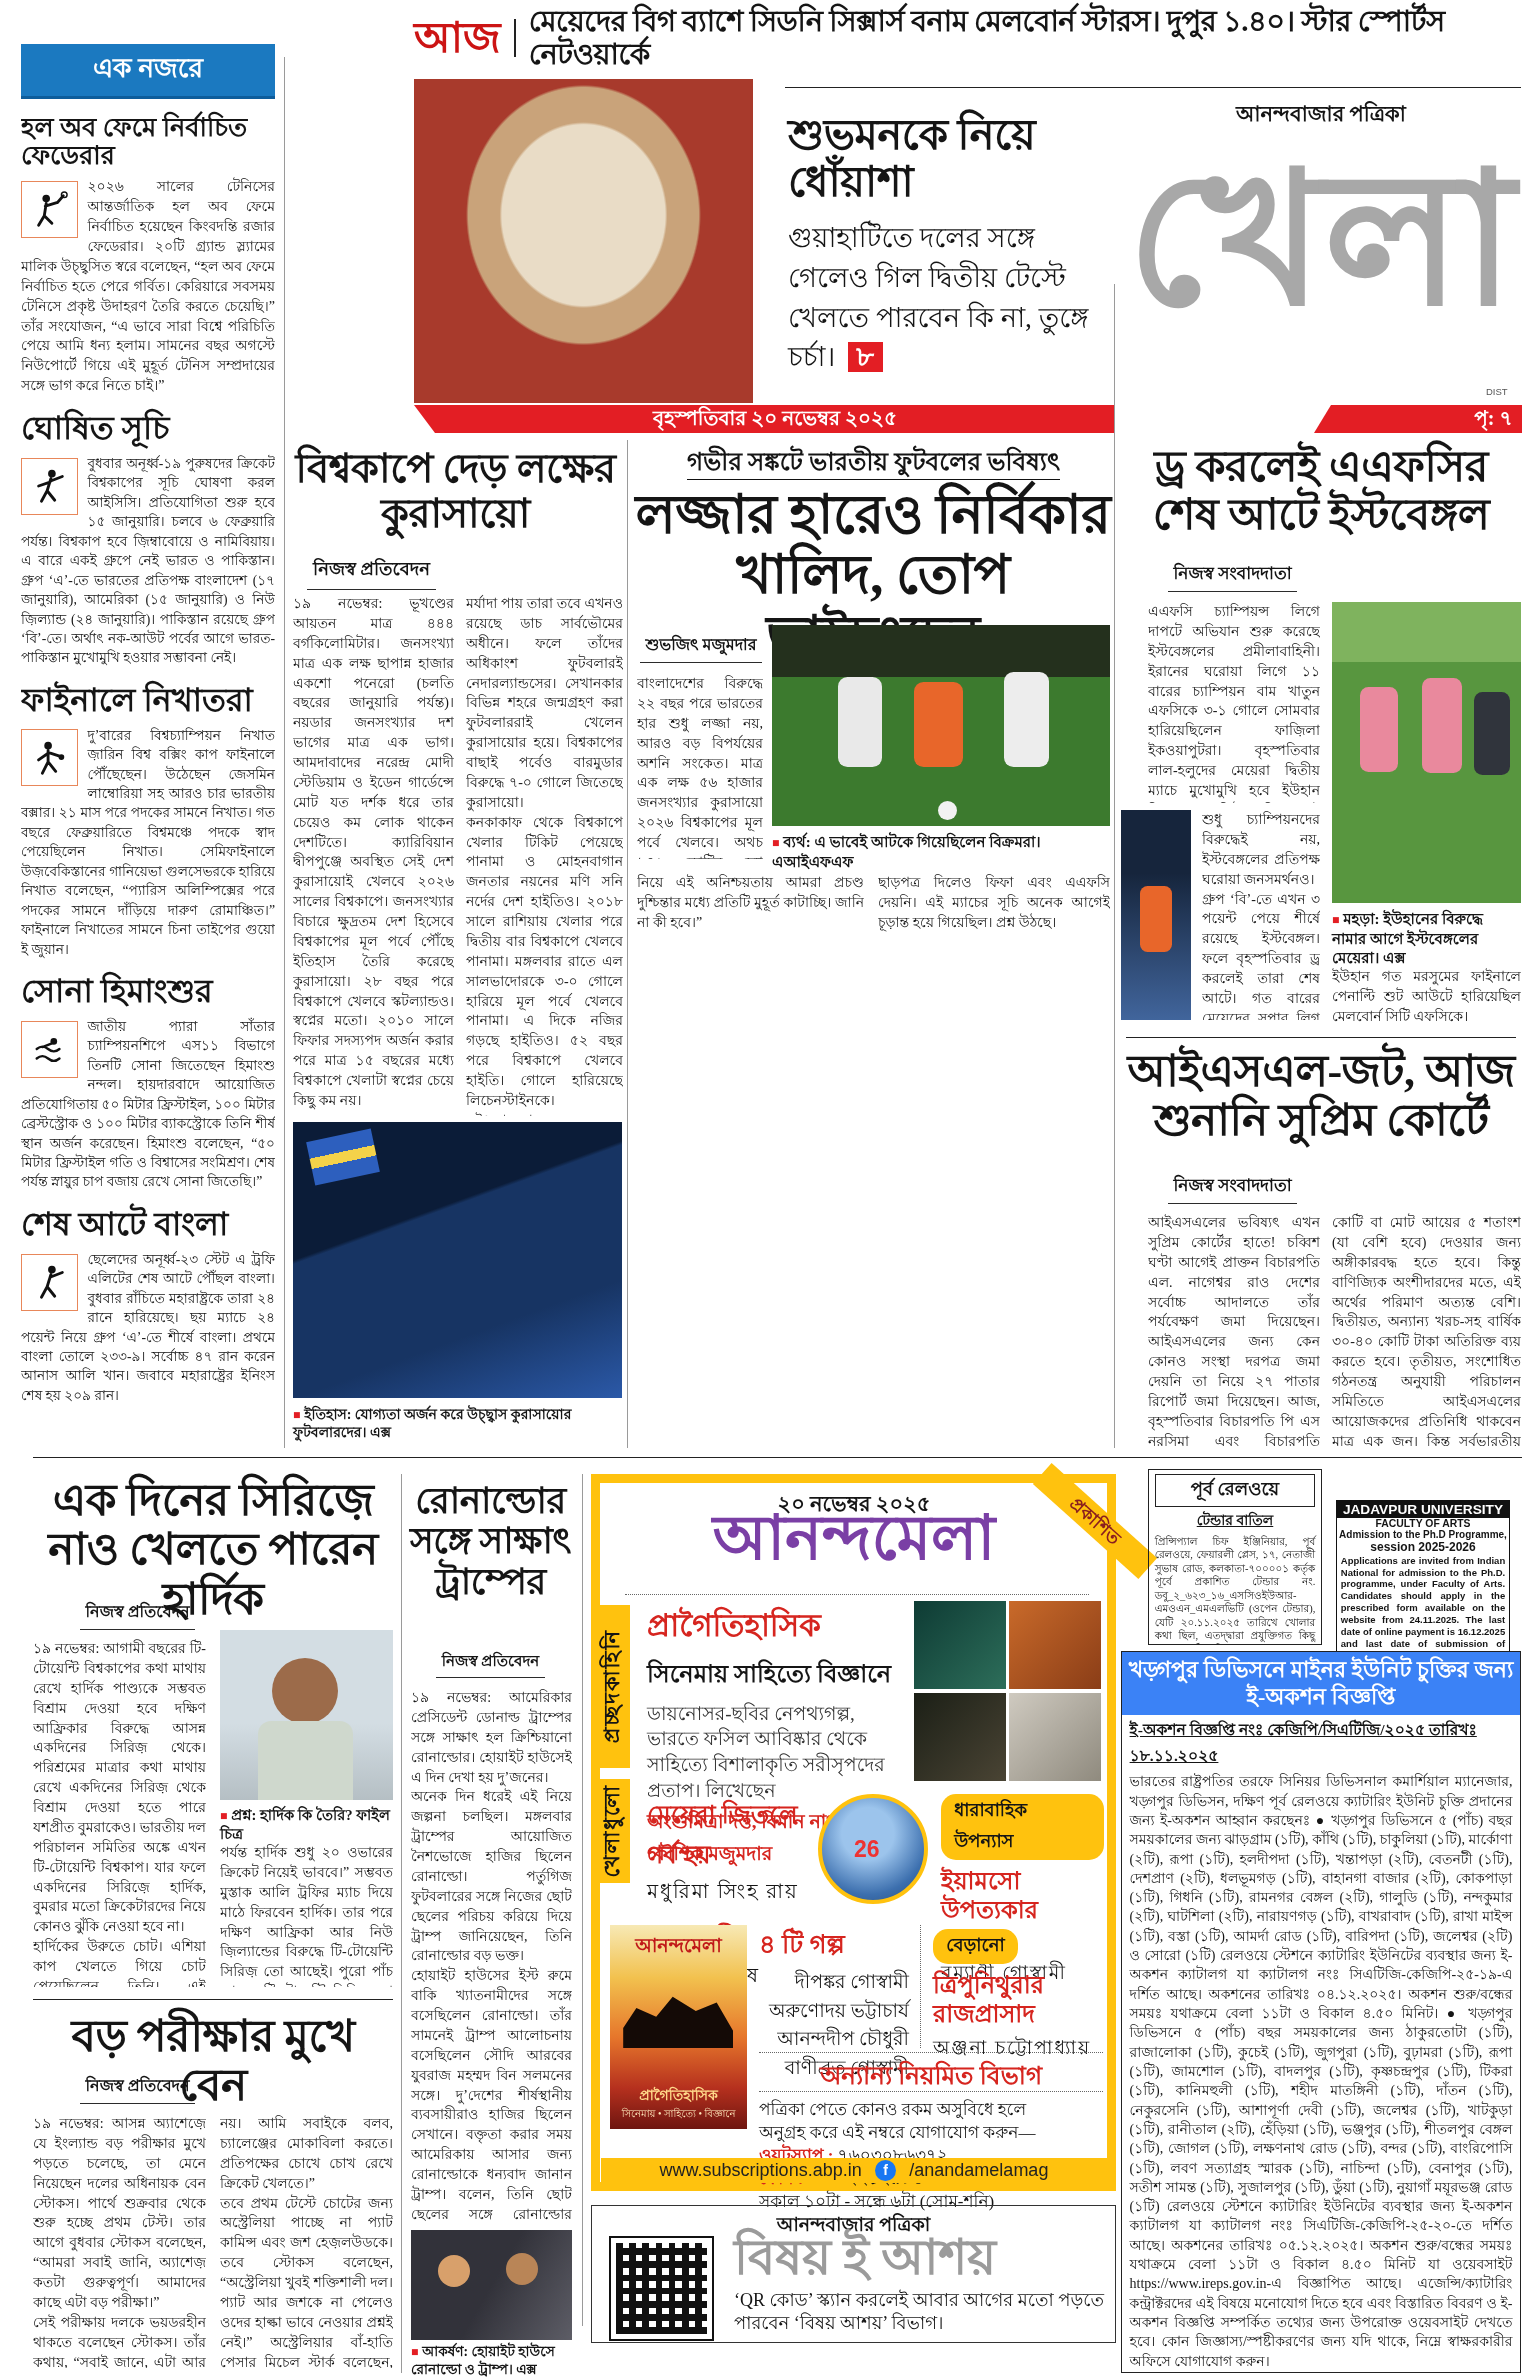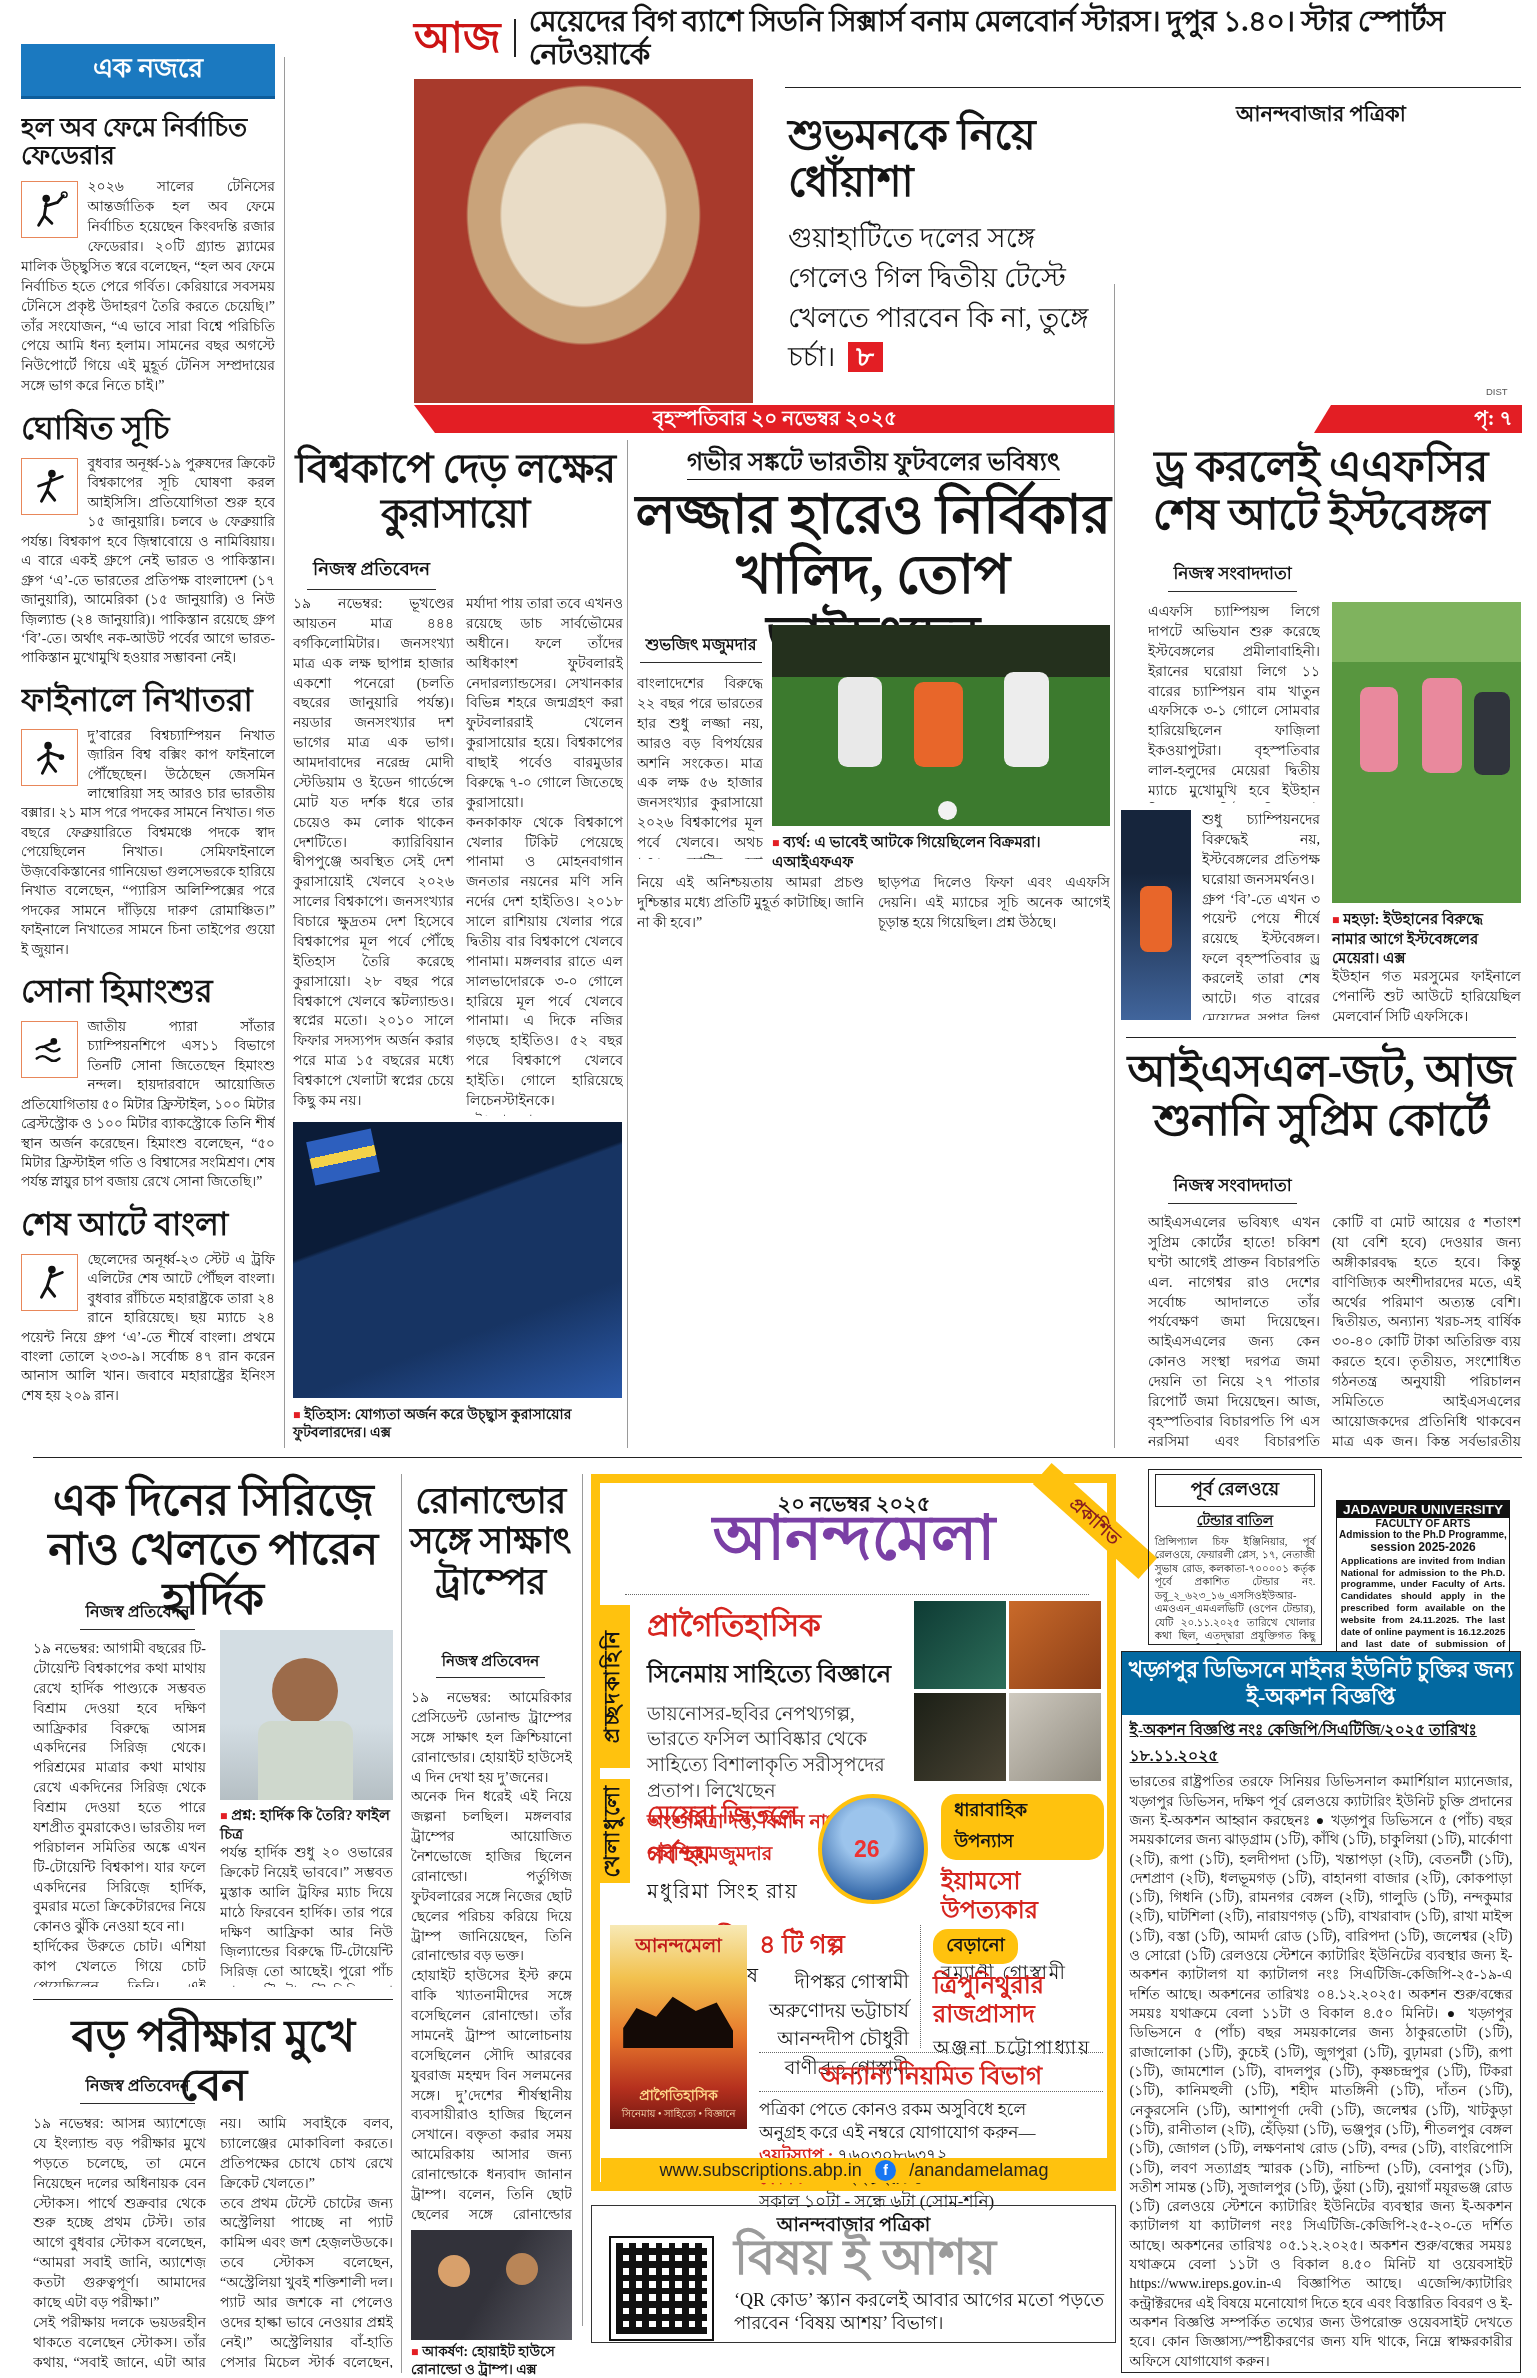--- a/index.html
+++ b/index.html
@@ -51,20 +51,21 @@
   <div class="photo" style="left:414px;top:79px;width:339px;height:324px;background:radial-gradient(ellipse at 50% 42%,#e9dcc6 0 34%,#c9a37a 35% 48%,#a83a2c 49% 100%);"></div>
   <div class="abs" style="left:788px;top:112px;width:326px;">
     <div class="headline" style="font-size:42px;">শুভমনকে নিয়ে ধোঁয়াশা</div>
     <div style="font-size:27.4px;line-height:1.45;margin-top:13.2px;">
       <span>গুয়াহাটিতে দলের সঙ্গে গেলেও গিল দ্বিতীয় টেস্টে খেলতে পারবেন কি না, তুঙ্গে চর্চা।</span>
       <span style="background:#e31e24;color:#fff;font-weight:bold;padding:0 8.5px;margin-left:5.7px;">৮</span>
     </div>
   </div>
 
   <div class="abs ctr" style="left:1121px;top:98px;width:400px;font-weight:bold;font-size:21px;">আনন্দবাজার পত্রিকা</div>
+  <div class="abs ctr" style="left:1121px;top:102px;width:400px;height:312px;font-size:185px;line-height:1.5;font-weight:bold;color:#a8a8a8;">খেলা</div>
   <div class="abs sans" style="left:1486px;top:386px;font-size:9.5px;color:#555;">DIST</div>
   <div class="abs" style="left:414px;top:405px;width:701px;height:28px;background:#e31e24;clip-path:polygon(0 0,100% 0,100% 100%,21px 100%);display:flex;align-items:center;justify-content:flex-end;padding-right:218px;box-sizing:border-box;">
     <span style="color:#fff;font-weight:bold;font-size:20px;">বৃহস্পতিবার ২০ নভেম্বর ২০২৫</span>
   </div>
   <div class="abs" style="left:1314px;top:405px;width:208px;height:28px;background:#e31e24;clip-path:polygon(17px 0,100% 0,100% 100%,0 100%);display:flex;align-items:center;justify-content:flex-end;padding-right:9.5px;box-sizing:border-box;">
     <span style="color:#fff;font-weight:bold;font-size:20px;">পৃ: ৭</span>
   </div>
 
   <div class="abs ovh" style="left:21px;top:44px;width:254px;height:1404px;">
     <div style="background:#1b79c0;color:#fff;font-weight:bold;font-size:26.5px;text-align:center;padding:3.8px 0;border-bottom:3.8px solid #0e5d9b;">এক নজরে</div>
@@ -333,21 +334,21 @@
   <div class="abs sans" style="left:1336px;top:1500px;width:174px;height:176px;border:1.9px solid #111;box-sizing:border-box;overflow:hidden;">
     <div class="ctr" style="background:#111;color:#fff;font-weight:bold;font-size:13.7px;padding:0.9px 0;">JADAVPUR UNIVERSITY</div>
     <div class="ctr" style="font-weight:bold;font-size:10.4px;">FACULTY OF ARTS</div>
     <div class="ctr" style="font-weight:bold;font-size:10px;">Admission to the Ph.D Programme,</div>
     <div class="ctr" style="font-weight:bold;font-size:12px;">session 2025-2026</div>
     <div class="jc" style="font-weight:bold;font-size:9.5px;line-height:1.25;padding:0.9px 3.8px;">Applications are invited from Indian National for admission to the Ph.D. programme, under Faculty of Arts. Candidates should apply in the prescribed form available on the website from 24.11.2025. The last date of online payment is 16.12.2025 and last date of submission of application(s) along with online payment receipt and other documents is 17.12.2025 (5:00 P.M.). For detailed information please consult the link Research-&gt;Ph.D. at the University website www.jaduniv.edu.in</div>
 
   </div>
 
   <div class="abs" style="left:1121px;top:1651px;width:400px;height:722px;border:1.9px solid #222;box-sizing:border-box;overflow:hidden;">
-    <div class="ctr" style="background:#0369a1;color:#fff;font-weight:bold;font-size:22px;line-height:1.25;padding:3.8px 0;">
+    <div class="ctr" style="background:#3b82f6;color:#fff;font-weight:bold;font-size:22px;line-height:1.25;padding:3.8px 0;">
       <div>খড়্গপুর ডিভিসনে মাইনর ইউনিট চুক্তির জন্য</div>
       <div>ই-অকশন বিজ্ঞপ্তি</div>
     </div>
     <div style="font-weight:bold;font-size:15.6px;text-decoration:underline;padding:3.8px 7.6px 0;">ই-অকশন বিজ্ঞপ্তি নংঃ কেজিপি/সিএটিজি/২০২৫   তারিখঃ ১৮.১১.২০২৫</div>
     <div class="jc" style="font-size:14px;line-height:1.38;padding:1.9px 7.6px;">ভারতের রাষ্ট্রপতির তরফে সিনিয়র ডিভিসনাল কমার্শিয়াল ম্যানেজার, খড়্গপুর ডিভিসন, দক্ষিণ পূর্ব রেলওয়ে ক্যাটারিং ইউনিট চুক্তি প্রদানের জন্য ই-অকশন আহ্বান করছেনঃ ● খড়্গপুর ডিভিসনে ৫ (পাঁচ) বছর সময়কালের জন্য ঝাড়গ্রাম (১টি), কাঁথি (১টি), চাকুলিয়া (১টি), মার্কোণা (২টি), রূপা (১টি), হলদীপদা (১টি), খন্তাপড়া (২টি), বেতনটী (১টি), দেশপ্রাণ (২টি), ধলভূমগড় (১টি), বাহানগা বাজার (২টি), কোকপাড়া (১টি), গিধনি (১টি), রামনগর বেঙ্গল (২টি), গালুডি (১টি), নন্দকুমার (২টি), ঘাটশিলা (২টি), নারায়ণগড় (১টি), বাখরাবাদ (১টি), রাখা মাইন্স (১টি), বস্তা (১টি), আমর্দা রোড (১টি), বারিপদা (১টি), জলেশ্বর (২টি) ও সোরো (১টি) রেলওয়ে স্টেশনে ক্যাটারিং ইউনিটের ব্যবস্থার জন্য ই-অকশন ক্যাটালগ যা ক্যাটালগ নংঃ সিএটিজি-কেজিপি-২৫-১৯-এ দর্শিত আছে। অকশনের তারিখঃ ০৪.১২.২০২৫। অকশন শুরু/বন্ধের সময়ঃ যথাক্রমে বেলা ১১টা ও বিকাল ৪.৫০ মিনিট। ● খড়্গপুর ডিভিসনে ৫ (পাঁচ) বছর সময়কালের জন্য ঠাকুরতোটা (১টি), রাজালোকা (১টি), কুচেই (১টি), জুগপুরা (১টি), বুঢ়ামরা (১টি), রূপা (১টি), জামশোল (১টি), বাদলপুর (১টি), কৃষ্ণচন্দ্রপুর (১টি), টিকরা (১টি), কানিমহুলী (১টি), শহীদ মাতঙ্গিনী (১টি), দাঁতন (১টি), নেকুরসেনি (১টি), আশাপূর্ণা দেবী (১টি), জলেশ্বর (১টি), খাটকুড়া (১টি), রানীতাল (২টি), হেঁড়িয়া (১টি), ভঞ্জপুর (১টি), শীতলপুর বেঙ্গল (১টি), জোগল (১টি), লক্ষণনাথ রোড (১টি), বন্দর (১টি), বাংরিপোসি (১টি), লবণ সত্যাগ্রহ স্মারক (১টি), নাচিন্দা (১টি), বেনাপুর (১টি), সতীশ সামন্ত (১টি), সুজালপুর (১টি), ডুঁয়া (১টি), নুয়াগাঁ ময়ূরভঞ্জ রোড (১টি) রেলওয়ে স্টেশনে ক্যাটারিং ইউনিটের ব্যবস্থার জন্য ই-অকশন ক্যাটালগ যা ক্যাটালগ নংঃ সিএটিজি-কেজিপি-২৫-২০-তে দর্শিত আছে। অকশনের তারিখঃ ০৫.১২.২০২৫। অকশন শুরু/বন্ধের সময়ঃ যথাক্রমে বেলা ১১টা ও বিকাল ৪.৫০ মিনিট যা ওয়েবসাইট https://www.ireps.gov.in-এ বিজ্ঞাপিত আছে। এজেন্সি/ক্যাটারিং কন্ট্রাক্টরদের এই বিষয়ে মনোযোগ দিতে হবে এবং বিস্তারিত বিবরণ ও ই-অকশন বিজ্ঞপ্তি সম্পর্কিত তথ্যের জন্য উপরোক্ত ওয়েবসাইট দেখতে হবে। কোন জিজ্ঞাস্য/স্পষ্টীকরণের জন্য যদি থাকে, নিম্নে স্বাক্ষরকারীর অফিসে যোগাযোগ করুন।</div>
     <div style="display:flex;justify-content:space-between;padding:0 7.6px;font-size:13.7px;">
       <b class="sans" style="font-size:12.3px;">(PR-853)</b>
       <b>সিনিয়র ডিভিসনাল কমার্শিয়াল ম্যানেজার, খড়্গপুর</b>
     </div>
 

